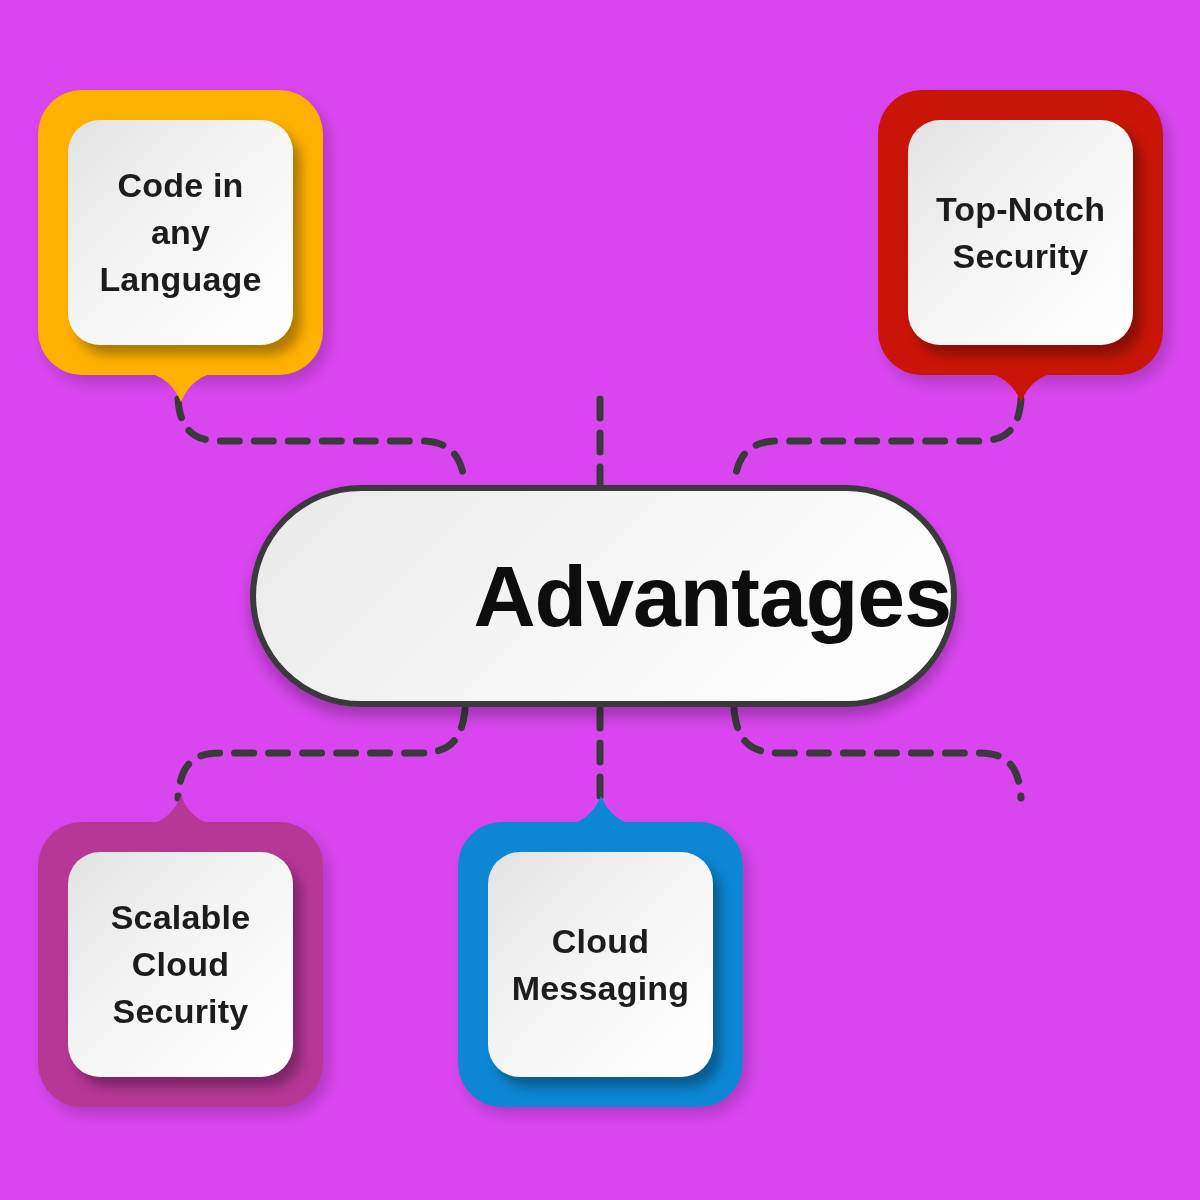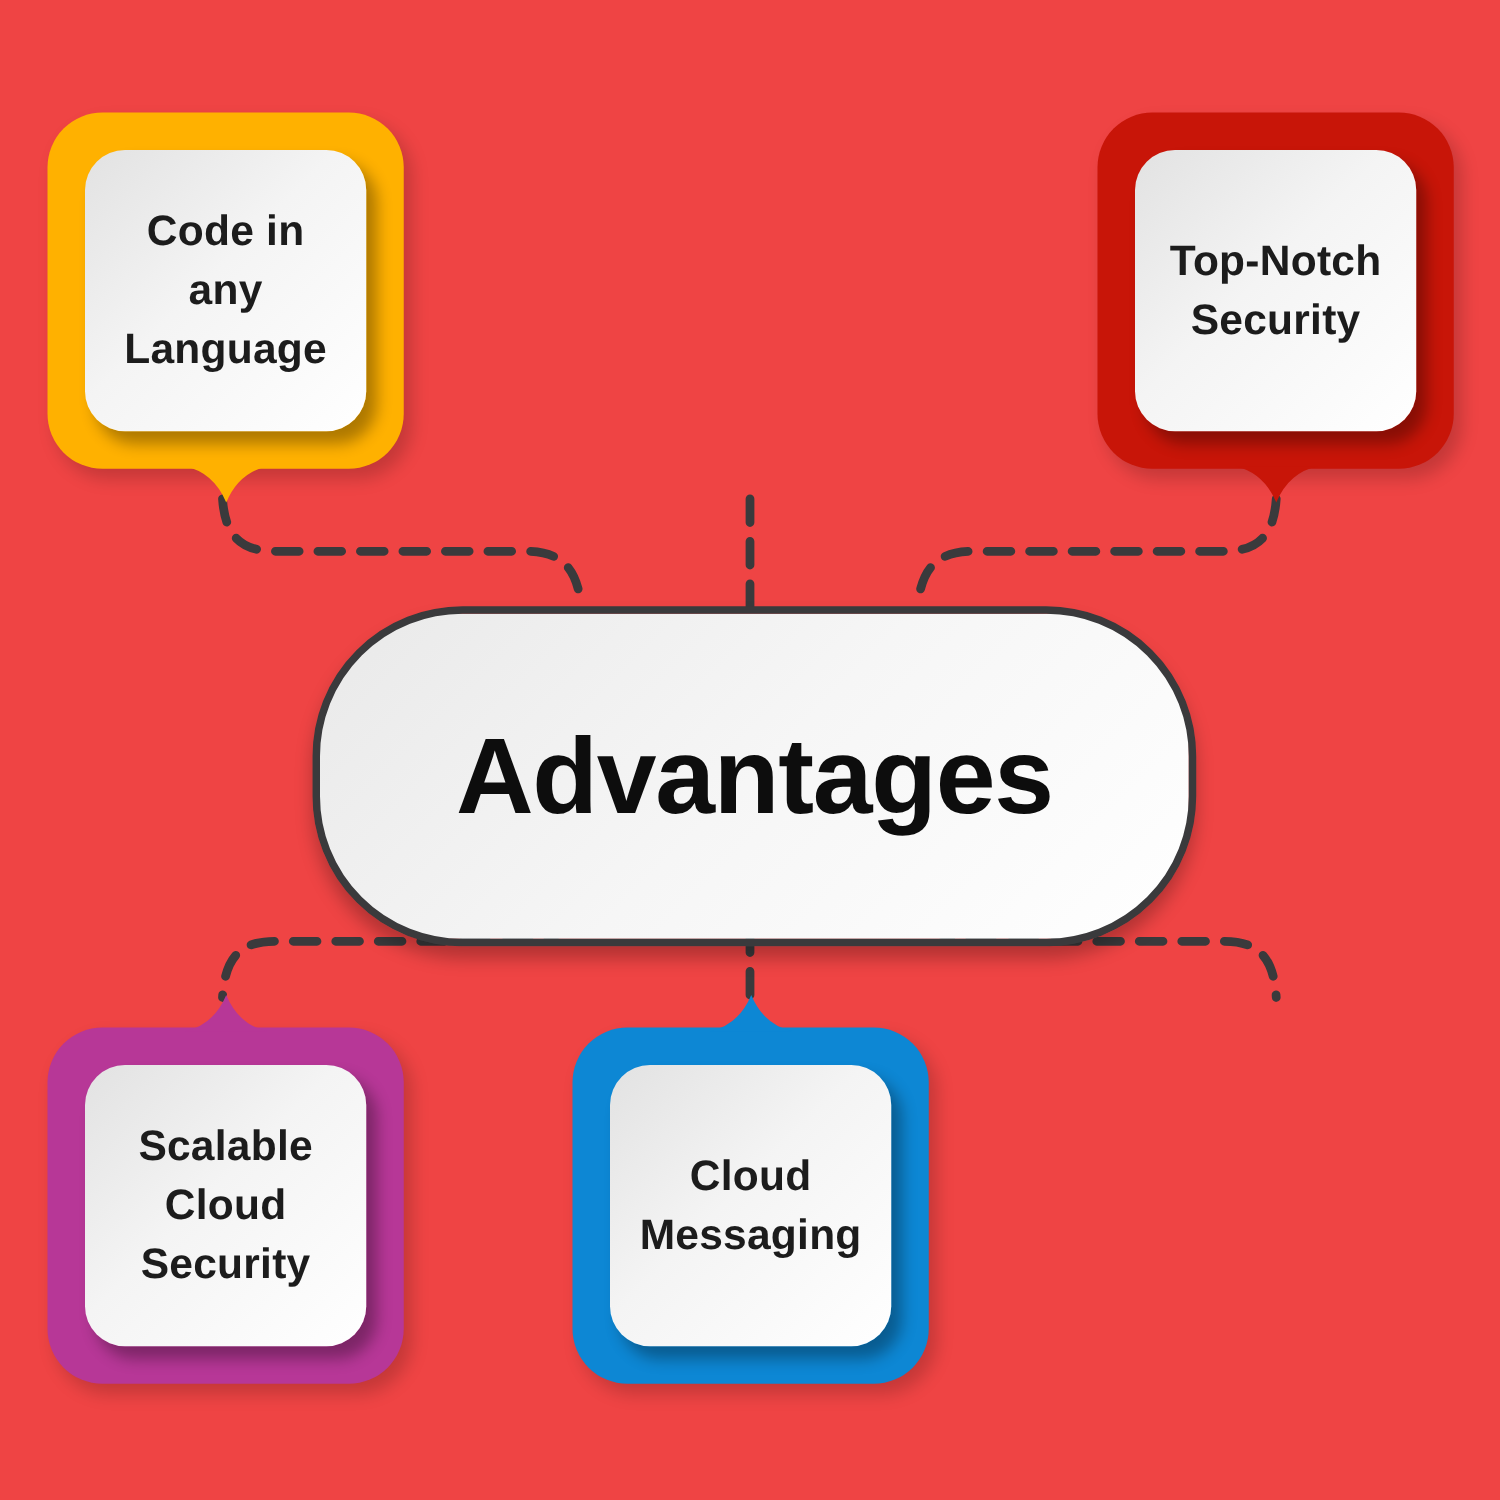--- a/index.html
+++ b/index.html
@@ -25,35 +25,35 @@
   .label {
     white-space:pre-line; text-align:center;
     font-size:34px; line-height:1.38; font-weight:700; color:#1c1c1c;
     letter-spacing:0.2px;
   }
   .tail { position:absolute; left:50%; transform:translateX(-50%); z-index:3; }
   .tail-bottom { top:283px; }
   .tail-top { top:-27px; }
 
   #pill {
-    position:absolute; left:250px; top:485px; width:707px; height:272px;
+    position:absolute; left:250px; top:485px; width:707px; height:222px;
     border:6px solid #3a3a3c; border-radius:120px; box-sizing:border-box;
     background:linear-gradient(135deg,#e9e9e9 0%,#f6f6f6 50%,#ffffff 100%);
     box-shadow:0 10px 14px rgba(0,0,0,0.25);
-    display:flex; align-items:center; justify-content:center; z-index:2;
+    display:flex; align-items:center; justify-content:flex-end; z-index:2;
   }
   #pill .pill-label {
     font-size:86px; font-weight:800; color:#0d0d0d; letter-spacing:-1px;
     font-family:"Liberation Sans","DejaVu Sans",sans-serif;
   }
 </style>
 </head>
 <body>
 
-<div id="stage" style="background: #ef4444;">
+<div id="stage" style="background: #d946ef;">
 
   <svg id="connectors" width="1200" height="1200" viewBox="0 0 1200 1200">
     <path d="M 178 399 C 180 428 192 441 220 441 L 420 441 C 450 441 462 455 465 486" style="stroke: rgb(58, 58, 60);"></path>
     <path d="M 600 399 L 600 486" style="stroke: rgb(58, 58, 60);"></path>
     <path d="M 1021 399 C 1019 428 1007 441 979 441 L 779 441 C 749 441 737 455 734 486" style="stroke: rgb(58, 58, 60);"></path>
     <path d="M 465 709 C 462 740 450 753 420 753 L 220 753 C 192 753 180 766 178 798" style="stroke: rgb(58, 58, 60);"></path>
     <path d="M 600 709 L 600 798" style="stroke: rgb(58, 58, 60);"></path>
     <path d="M 734 709 C 737 740 749 753 779 753 L 979 753 C 1007 753 1019 766 1021 798" style="stroke: rgb(58, 58, 60);"></path>
   </svg>
 

